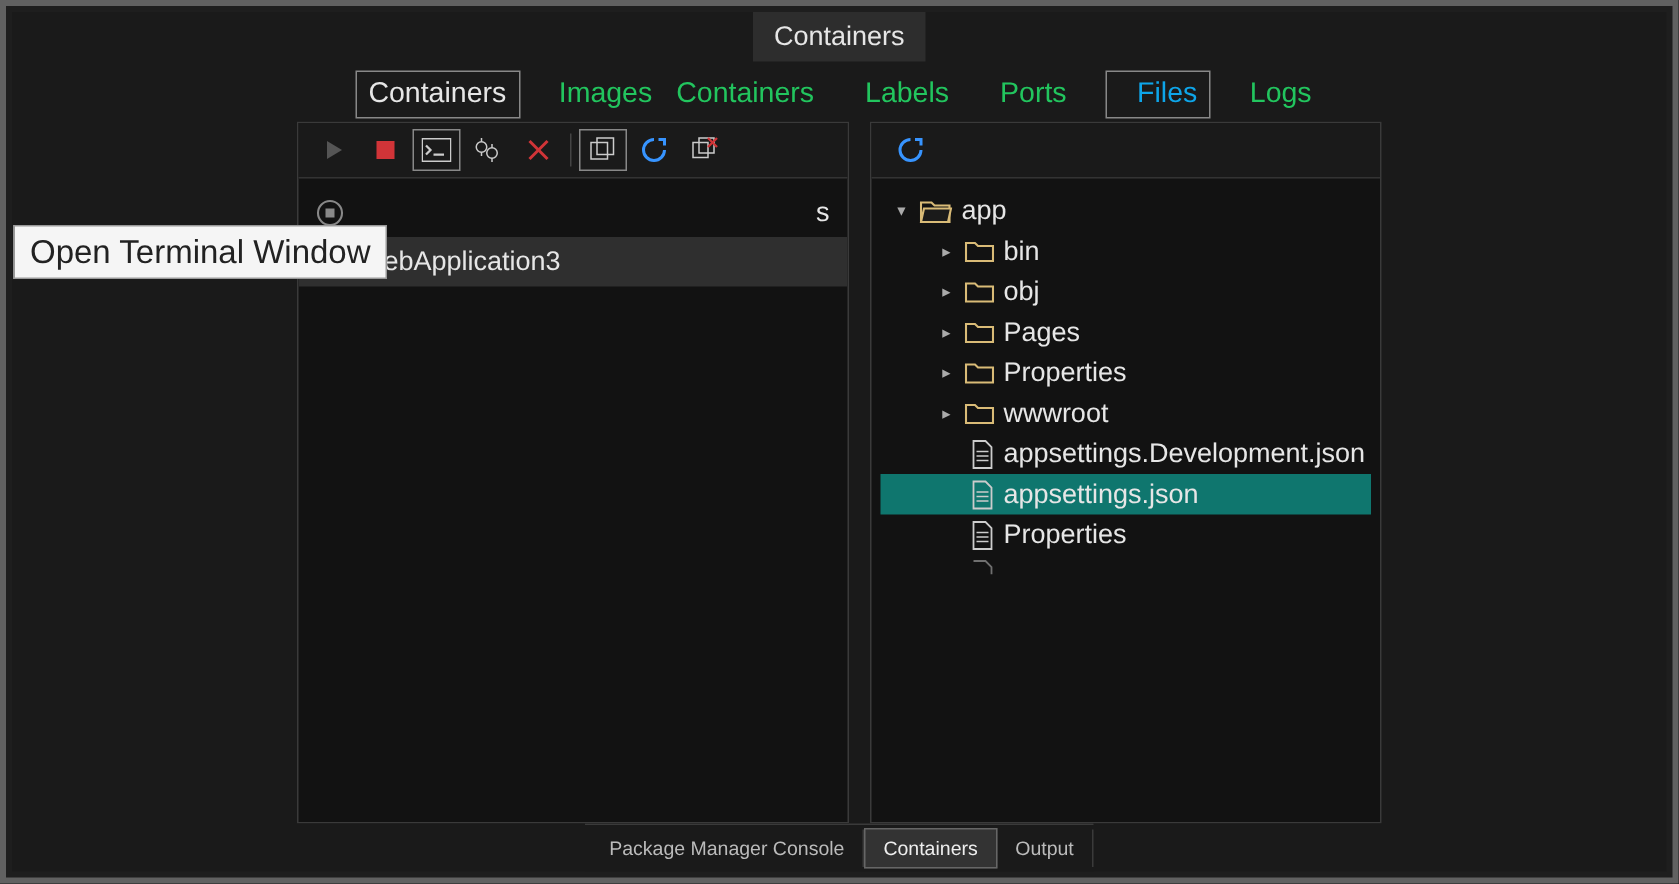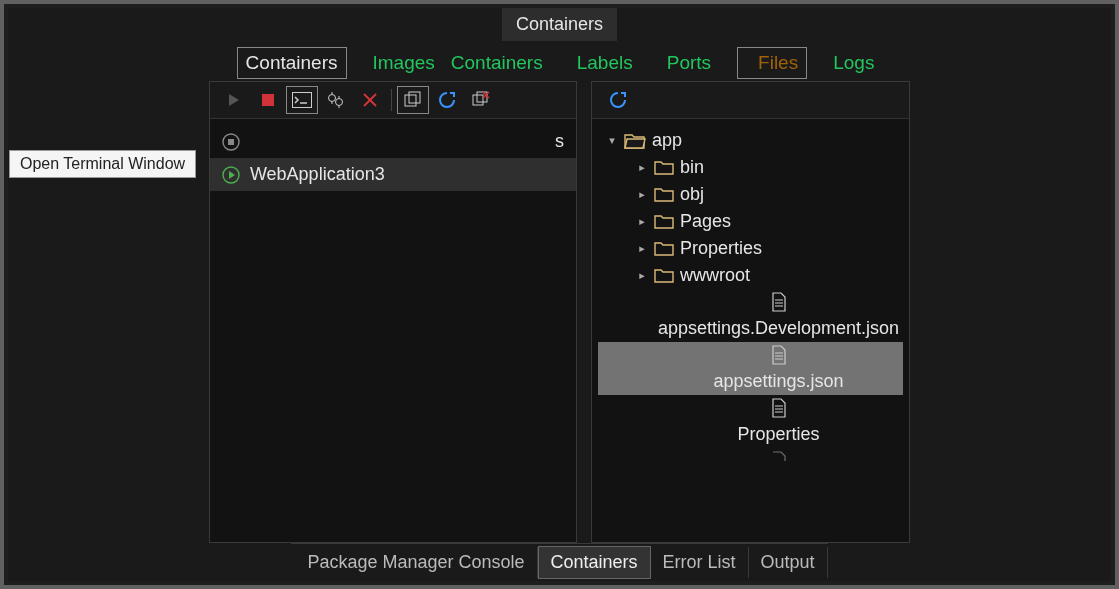--- a/index.html
+++ b/index.html
@@ -36,21 +36,21 @@
     font-size: 19px;
     color: #22c55e;
     padding: 4px 8px;
     cursor: pointer;
   }
   .tab.active-left {
     color: #e6e6e6;
     border: 1px solid #888;
   }
   .tab.active-right {
-    color: #a16207;
+    color: #0ea5e9;
     border: 1px solid #888;
     padding-left: 20px;
   }
   .body-split {
     display: flex;
     flex: 1;
     overflow: hidden;
     padding: 0 12px;
     gap: 14px;
   }
@@ -100,45 +100,45 @@
   }
   .file-tree {
     flex:1; padding:8px 6px; overflow:auto;
     font-size:18px; color:#e6e6e6;
   }
   .tree-row {
     display:flex; align-items:center; gap:6px;
     padding:3px 4px;
     cursor:pointer;
   }
-  .tree-row.selected { background:#737373; }
+  .tree-row.selected { background:#0f766e; }
   .indent-0 { padding-left: 8px; }
   .indent-1 { padding-left: 38px; }
-  .indent-2 { padding-left: 60px; flex-direction: column; }
+  .indent-2 { padding-left: 60px; }
   .expander { width:12px; color:#aaa; font-size:11px; text-align:center; }
   .footer-tabs {
     display:flex; align-items:center;
     background:#1a1a1a;
     padding:2px 0 2px 4px;
     border-top:1px solid #3a3a3a;
   }
   .ftab {
     padding:5px 12px;
-    font-size:18px; color:#bbb;
+    font-size:13px; color:#bbb;
     border-right:1px solid #3a3a3a;
     cursor:pointer;
   }
   .ftab.active { background:#333; color:#eee; border:1px solid #666; }
   .tooltip {
     position:absolute;
     left:5px; top:146px;
     background:#f5f5f5; color:#222;
     border:1px solid #999;
     padding:4px 10px;
-    font-size:16px;
+    font-size:22px;
     z-index:10;
   }
   svg { display:block; }
 </style>
 </head>
 <body>
 
 <div class="panel">
 
   <div class="titlebar">Containers</div>
@@ -346,18 +346,17 @@
               </svg>
             </span>
         </div>
       </div>
     </div>
   </div>
 
   <div class="footer-tabs">
     <div class="ftab">Package Manager Console</div>
     <div class="ftab active">Containers</div>
-    <div class="ftab">Error List</div>
     <div class="ftab">Output</div>
   </div>
 </div>
 
 <div class="tooltip">Open Terminal Window</div>
 
 </body></html>

